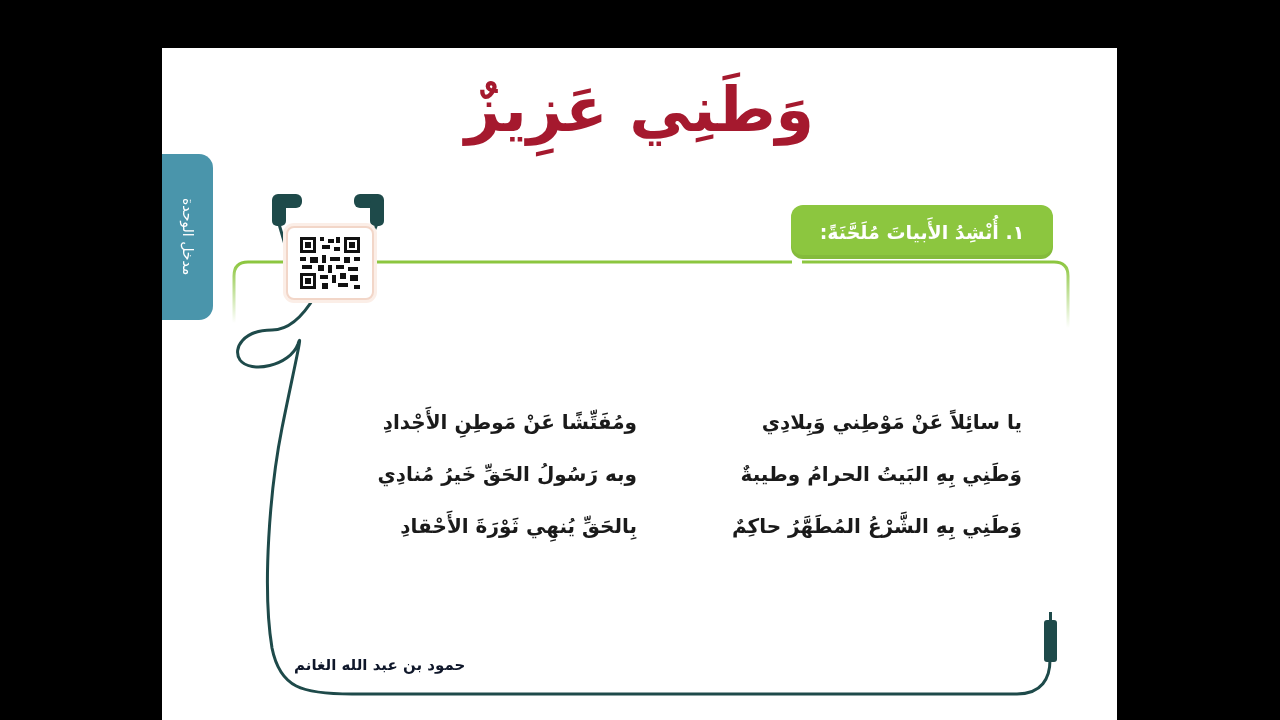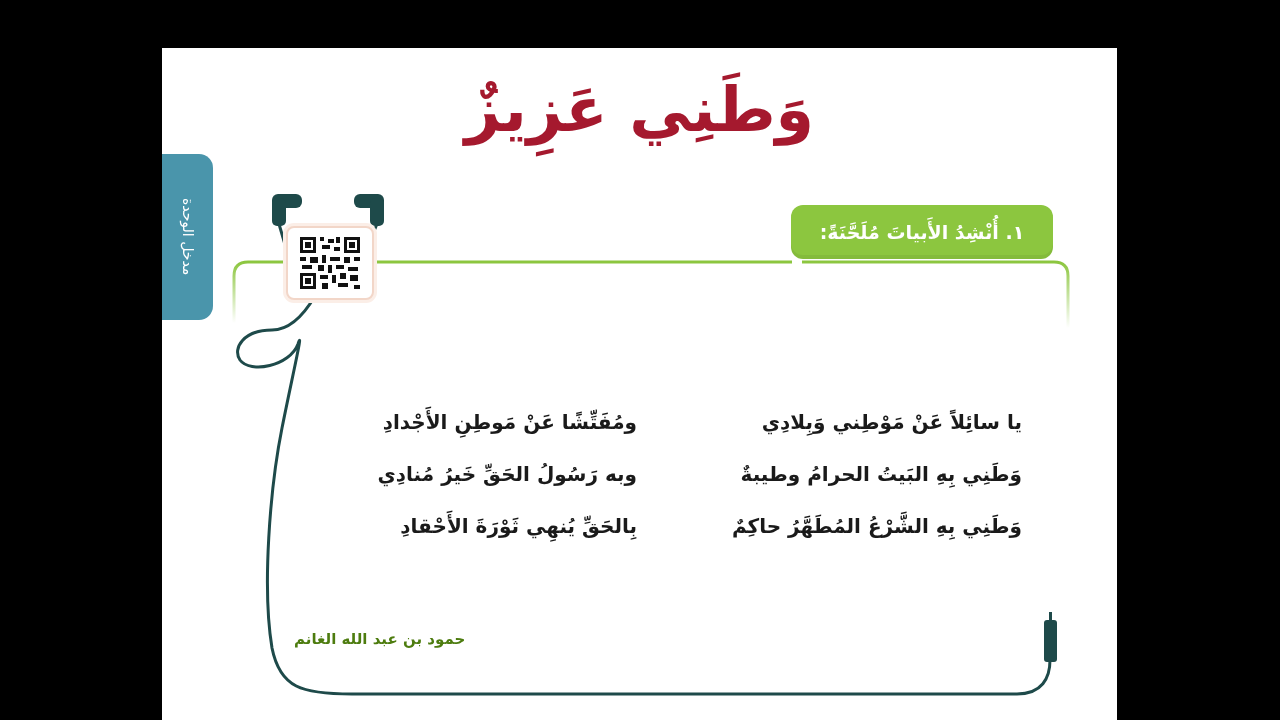--- a/index.html
+++ b/index.html
@@ -10,21 +10,21 @@
   .side-tab-label { position:absolute; left:0; top:0; width:51px; height:166px; display:flex; align-items:center; justify-content:center; }
   .side-tab-label span { writing-mode:vertical-rl; direction:rtl; color:#fff; font-size:14px; font-family:"DejaVu Sans", sans-serif; white-space:nowrap; }
   .instruction { position:absolute; left:629px; top:157px; width:262px; height:54px; background:#8cc63f; border-radius:12px; box-shadow:inset 0 -4px 0 rgba(0,0,0,0.05); display:flex; align-items:center; justify-content:center; }
   .instruction::before { content:""; position:absolute; left:-4px; top:4px; width:10px; height:46px; background:#b5d98a; border-radius:12px 0 0 12px; z-index:-1; }
   .instruction span { color:#fff; font-weight:bold; font-size:19px; direction:rtl; font-family:"DejaVu Sans", sans-serif; }
   .poem { position:absolute; left:130px; top:348px; width:730px; direction:rtl; }
   .row { display:flex; justify-content:space-between; height:52px; align-items:center; }
   .verse { font-family:"DejaVu Sans", sans-serif; font-weight:bold; font-size:20px; color:#1a1a1a; white-space:nowrap; direction:rtl; }
   .verse.first { width:330px; text-align:right; }
   .verse.second { width:345px; text-align:right; }
-  .poet { position:absolute; left:132px; top:582px; font-family:"DejaVu Sans", sans-serif; font-weight:bold; font-size:15px; color:#4d7c0f; direction:rtl; }
+  .poet { position:absolute; left:132px; top:608px; font-family:"DejaVu Sans", sans-serif; font-weight:bold; font-size:15px; color:#0f172a; direction:rtl; }
   .qr-box { position:absolute; left:124px; top:178px; width:84px; height:70px; background:#fff; border:2px solid #f2d6c8; border-radius:8px; box-shadow:0 0 0 3px #fbeee7; display:flex; align-items:center; justify-content:center; }
   svg.deco { position:absolute; left:0; top:0; }
 </style>
 </head>
 <body>
 
 <div class="page">
 
   <svg class="deco" width="955" height="688">
     <defs>

